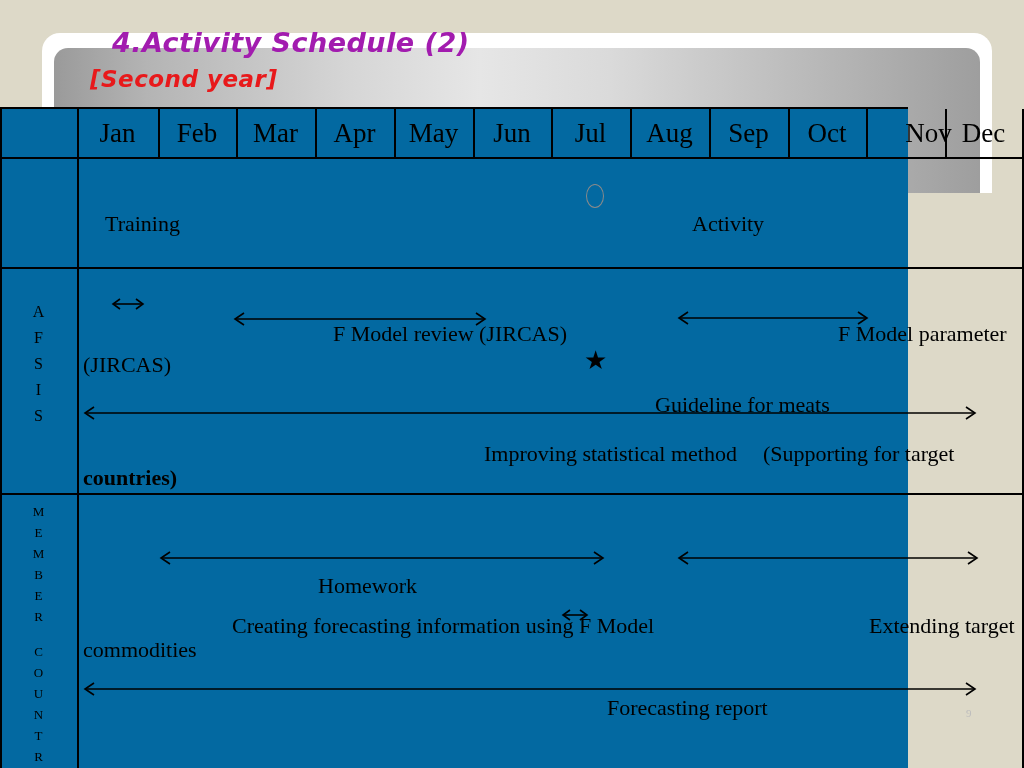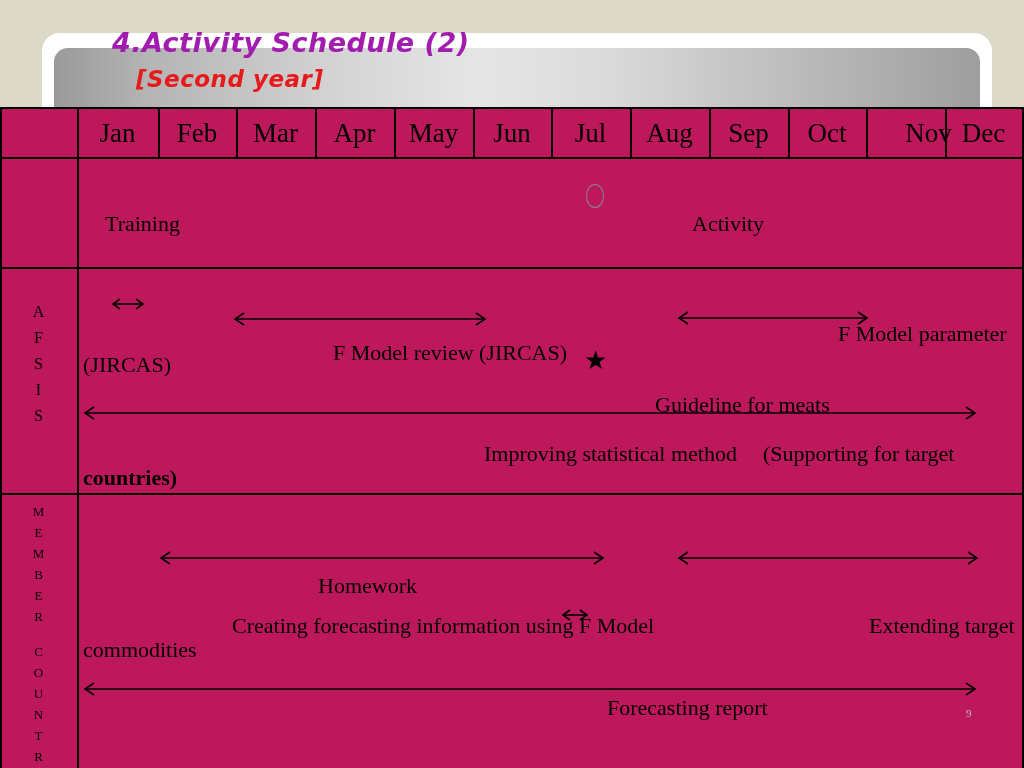--- a/index.html
+++ b/index.html
@@ -59,31 +59,30 @@
     position: absolute;
     left: 90px;
     top: 66px;
     font-family: "DejaVu Sans", sans-serif;
     font-size: 23px;
     font-style: italic;
     font-weight: bold;
     letter-spacing: 0.5px;
     color: #e8191b;
     white-space: nowrap;
-    margin-left: 46px;
   }
 
   
   #grid {
     position: absolute;
     left: 0px;
     top: 107px;
-    width: 1024px;
+    width: 908px;
     height: 661px;
-    background: #be185d;
+    background: #0369a1;
     border-top: 2px solid #000;
     box-sizing: border-box;
   }
 
   .vline {
     position: absolute;
     top: 0;
     width: 0;
     border-left: 2px solid #000;
   }
@@ -225,21 +224,21 @@
 
     <div class="arrow" style="left:674px; top:201px;">
       <svg width="198" height="16" viewBox="0 0 198 16">
         <line x1="6" y1="8" x2="192" y2="8" stroke="#000" stroke-width="1.6"></line>
         <polyline points="14,2 5,8 14,14" fill="none" stroke="#000" stroke-width="1.6"></polyline>
         <polyline points="184,2 193,8 184,14" fill="none" stroke="#000" stroke-width="1.6"></polyline>
       </svg>
     </div>
 
     <div class="lbl" style="left:83px;  top:243px;">(JIRCAS)</div>
-    <div class="lbl" style="left:333px; top:212px;margin-top:19px;">F Model review (JIRCAS)</div>
+    <div class="lbl" style="left:333px; top:212px;">F Model review (JIRCAS)</div>
     <div class="lbl" style="left:838px; top:212px;">F Model parameter</div>
 
     <div class="star-marker" style="left:584px; top:239px;">★</div>
 
     <div class="arrow" style="left:80px; top:296px;">
       <svg width="900" height="16" viewBox="0 0 900 16">
         <line x1="6" y1="8" x2="894" y2="8" stroke="#000" stroke-width="1.6"></line>
         <polyline points="14,2 5,8 14,14" fill="none" stroke="#000" stroke-width="1.6"></polyline>
         <polyline points="886,2 895,8 886,14" fill="none" stroke="#000" stroke-width="1.6"></polyline>
       </svg>

